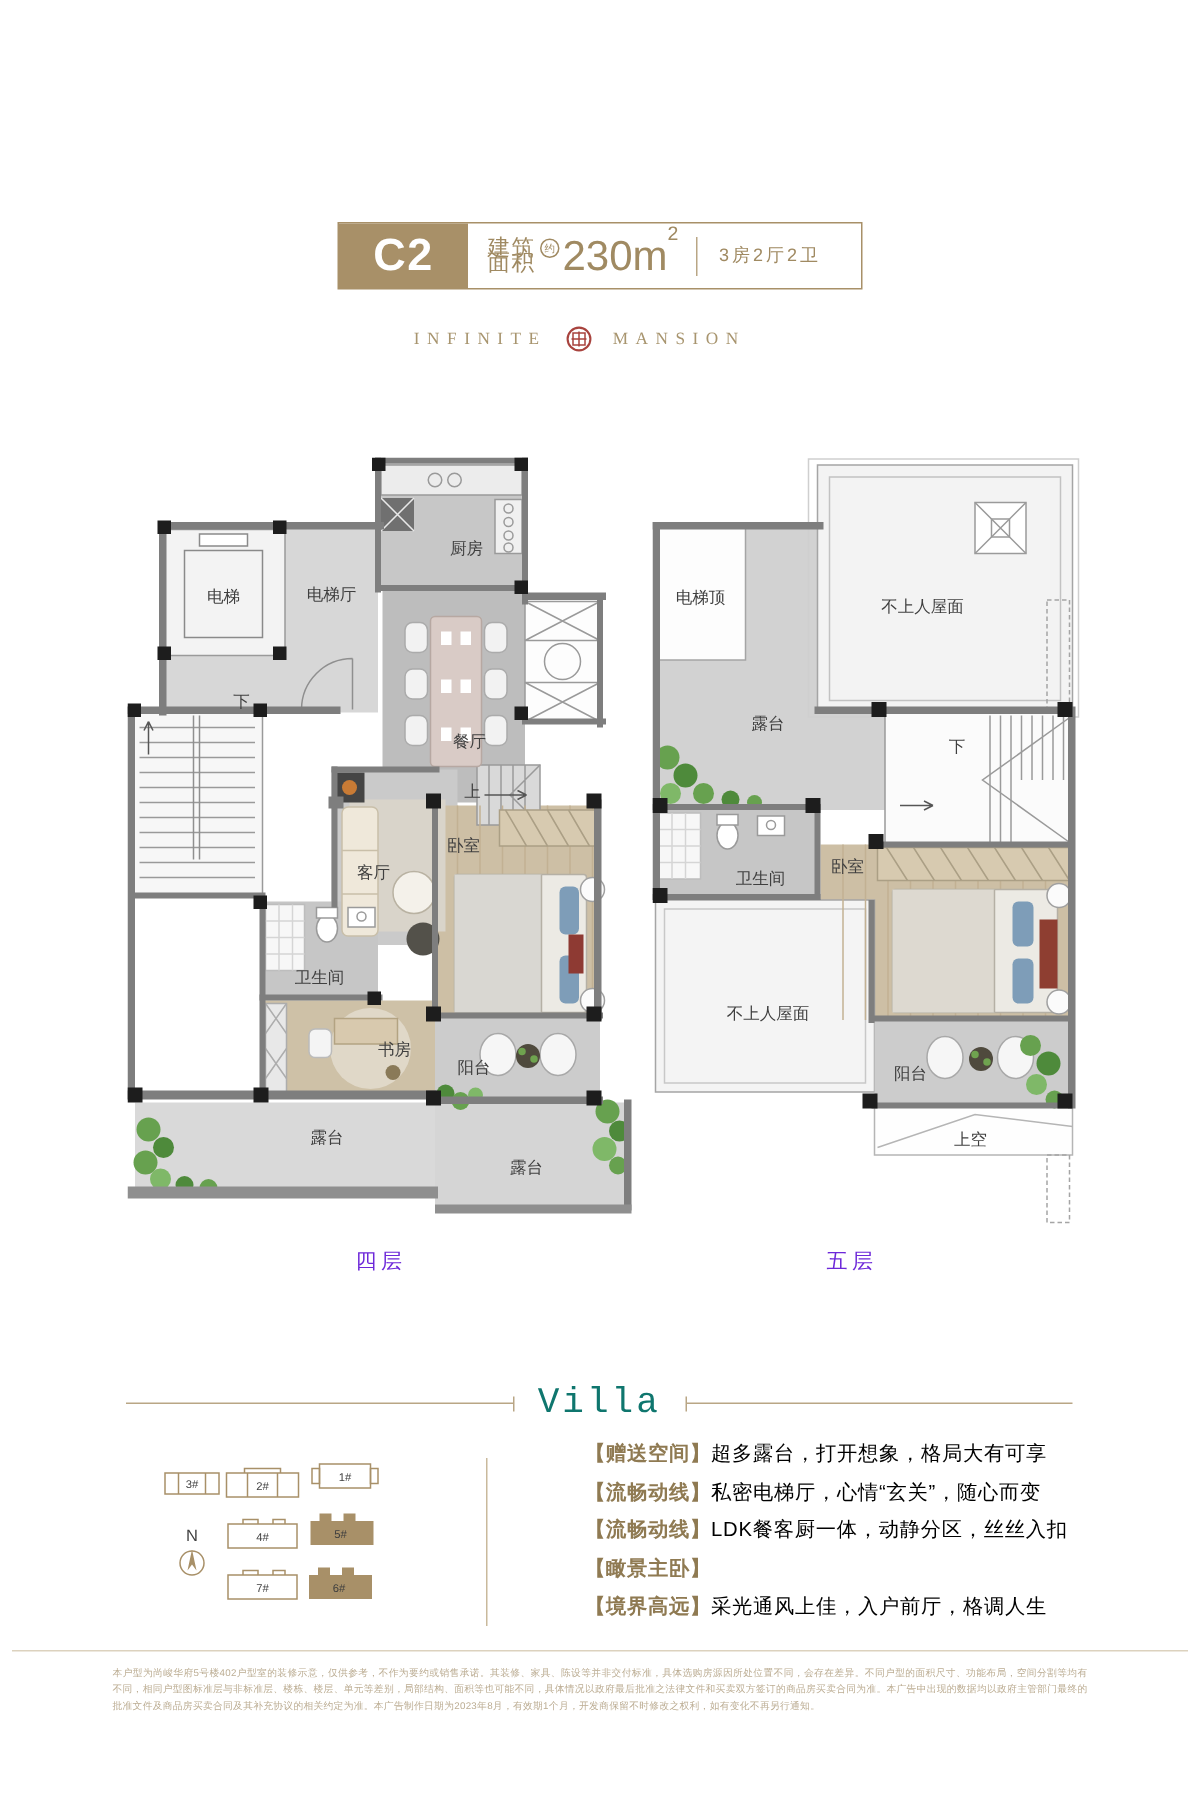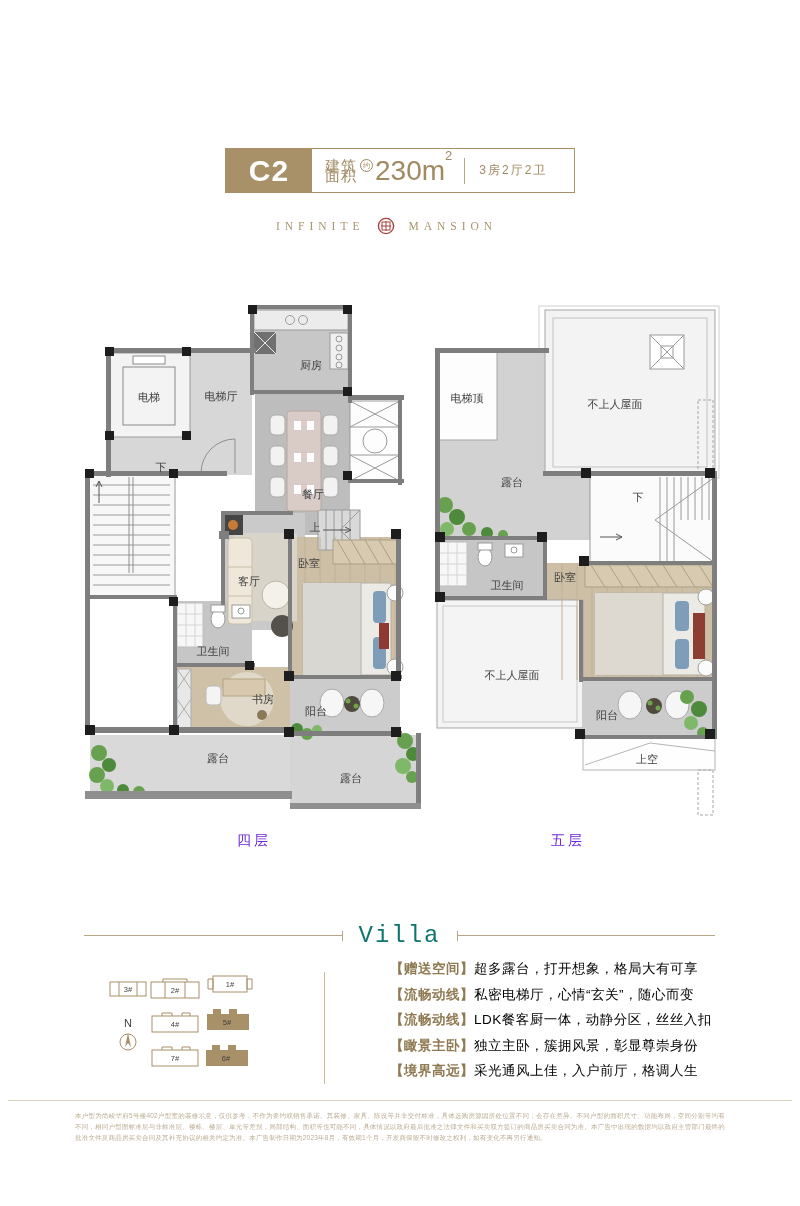--- a/index.html
+++ b/index.html
@@ -421,21 +421,20 @@
     <div class="feat">
         <span class="feat-label">【流畅动线】</span>
         <span class="feat-desc">私密电梯厅，心情“玄关”，随心而变</span>
       </div>
     <div class="feat">
         <span class="feat-label">【流畅动线】</span>
         <span class="feat-desc">LDK餐客厨一体，动静分区，丝丝入扣</span>
       </div>
     <div class="feat">
         <span class="feat-label">【瞰景主卧】</span>
-        <span class="feat-desc">独立主卧，簇拥风景，彰显尊崇身份</span>
       </div>
     <div class="feat">
         <span class="feat-label">【境界高远】</span>
         <span class="feat-desc">采光通风上佳，入户前厅，格调人生</span>
       </div>
   </div>
 
   <div class="bottom-rule"></div>
   <div class="disclaimer">本户型为尚峻华府5号楼402户型室的装修示意，仅供参考，不作为要约或销售承诺。其装修、家具、陈设等并非交付标准，具体选购房源因所处位置不同，会存在差异。不同户型的面积尺寸、功能布局，空间分割等均有不同，相同户型图标准层与非标准层、楼栋、楼层、单元等差别，局部结构、面积等也可能不同，具体情况以政府最后批准之法律文件和买卖双方签订的商品房买卖合同为准。本广告中出现的数据均以政府主管部门最终的批准文件及商品房买卖合同及其补充协议的相关约定为准。本广告制作日期为2023年8月，有效期1个月，开发商保留不时修改之权利，如有变化不再另行通知。</div>
 

